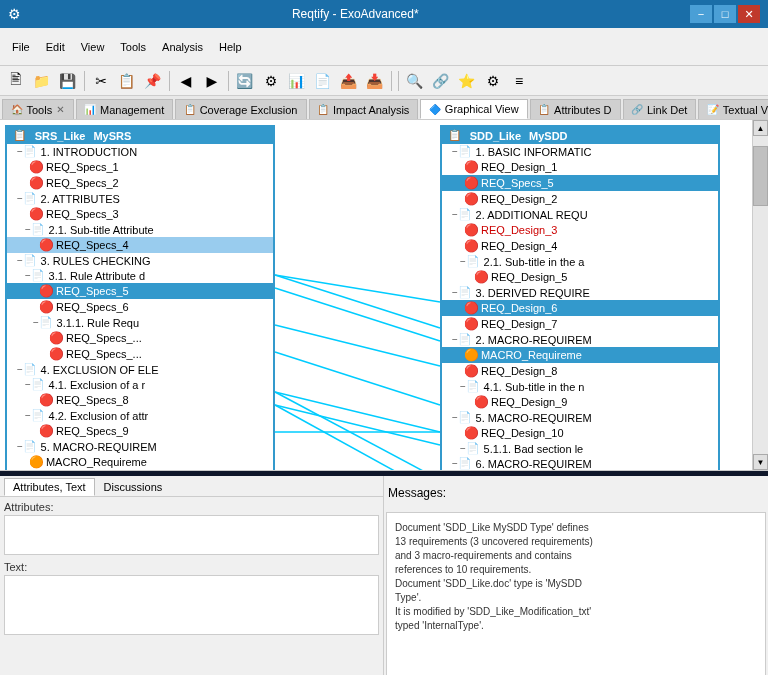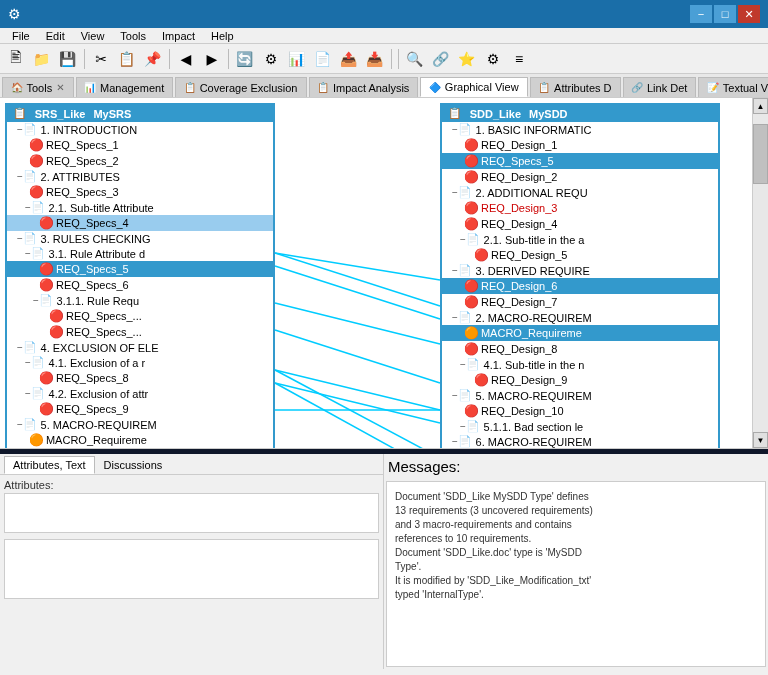--- a/index.html
+++ b/index.html
@@ -8,21 +8,21 @@
     
     #titlebar { background: #1a6ea8; color: white; height: 28px; display: flex; align-items: center; justify-content: space-between; padding: 0 8px; font-size: 12px; }
     #titlebar .title { flex: 1; text-align: center; }
     #titlebar .controls { display: flex; gap: 2px; }
     .ctrl-btn { width: 22px; height: 18px; border: none; cursor: pointer; font-size: 11px; display: flex; align-items: center; justify-content: center; }
     .ctrl-min { background: #4a9fd6; color: white; }
     .ctrl-max { background: #4a9fd6; color: white; }
     .ctrl-close { background: #c0392b; color: white; }
 
     
-    #menubar { background: #f0f0f0; border-bottom: 1px solid #ccc; height: 16px; display: flex; align-items: center; padding: 0 4px; }
+    #menubar { background: #f0f0f0; border-bottom: 1px solid #ccc; height: 38px; display: flex; align-items: center; padding: 0 4px; }
     .menu-item { padding: 2px 8px; font-size: 11px; cursor: pointer; }
 
     
     #toolbar { background: #f0f0f0; border-bottom: 1px solid #ccc; height: 30px; display: flex; align-items: center; padding: 0 4px; gap: 2px; }
     .tb-btn { width: 24px; height: 24px; border: 1px solid transparent; background: transparent; cursor: pointer; display: flex; align-items: center; justify-content: center; font-size: 14px; }
     .tb-sep { width: 1px; height: 20px; background: #bbb; margin: 0 2px; }
     .tb-filter { height: 22px; width: 120px; font-size: 11px; border: 1px solid #aaa; background: white; padding: 1px 4px; }
 
     
     #tabbar { background: #e8e8e8; border-bottom: 1px solid #ccc; height: 24px; display: flex; align-items: flex-end; padding: 0 2px; overflow: hidden; }
@@ -62,44 +62,45 @@
     #bottom { height: 220px; display: flex; border-top: 5px solid #0f172a; }
     #bottom-left { width: 50%; border-right: 1px solid #ccc; display: flex; flex-direction: column; }
     #bottom-right { width: 50%; display: flex; flex-direction: column; }
     
     .bottom-tabs { display: flex; background: #f0f0f0; border-bottom: 1px solid #ccc; padding: 2px 4px 0; }
     .bottom-tab { padding: 2px 8px; font-size: 11px; cursor: pointer; border: 1px solid transparent; }
     .bottom-tab.active { background: white; border-color: #bbb; border-bottom-color: white; }
     
     .bottom-content { flex: 1; overflow: auto; padding: 4px; }
     
-    .messages-label { font-size: 15px; padding: 4px 4px; font-weight: normal; }
+    .messages-label { font-size: 12px; padding: 10px 4px; font-weight: normal; }
     .messages-text { font-size: 10px; padding: 4px; line-height: 1.4; color: #333; }
     
     .field-label { font-size: 11px; color: #333; margin-bottom: 2px; }
     .field-area { width: 100%; height: 60px; border: 1px solid #ccc; background: white; resize: none; font-size: 10px; }
   </style>
 </head>
 <body>
 
 <div id="titlebar">
   <span style="font-size:14px;">⚙</span>
+  <span class="title">Reqtify - ExoAdvanced*</span>
   <div class="controls">
     <button class="ctrl-btn ctrl-min">−</button>
     <button class="ctrl-btn ctrl-max">□</button>
     <button class="ctrl-btn ctrl-close">✕</button>
   </div>
 </div>
 
 <div id="menubar">
   <span class="menu-item">File</span>
   <span class="menu-item">Edit</span>
   <span class="menu-item">View</span>
   <span class="menu-item">Tools</span>
-  <span class="menu-item">Impact</span>
+  <span class="menu-item">Analysis</span>
   <span class="menu-item">Help</span>
 </div>
 
 <div id="toolbar">
   <button class="tb-btn">🖹</button>
   <button class="tb-btn">📁</button>
   <button class="tb-btn">💾</button>
   <div class="tb-sep"></div>
   <button class="tb-btn">✂</button>
   <button class="tb-btn">📋</button>
@@ -458,20 +459,21 @@
 
   <div id="bottom">
     <div id="bottom-left">
       <div class="bottom-tabs">
         <div class="bottom-tab active">Attributes, Text</div>
         <div class="bottom-tab">Discussions</div>
       </div>
       <div class="bottom-content">
         <div class="field-label">Attributes:</div>
         <textarea class="field-area" style="height: 40px; margin-bottom: 4px;"></textarea>
+        <div class="field-label">Text:</div>
         <textarea class="field-area" style="height: 60px;"></textarea>
       </div>
     </div>
     <div id="bottom-right">
       <div class="messages-label">Messages:</div>
       <div class="bottom-content" style="border: 1px solid #ccc; margin: 2px; background: white; overflow: auto; flex:1;">
         <div class="messages-text" style="white-space: pre-line;">Document 'SDD_Like    MySDD Type' defines
 13 requirements (3 uncovered requirements)
 and 3 macro-requirements and contains
 references to 10 requirements.

